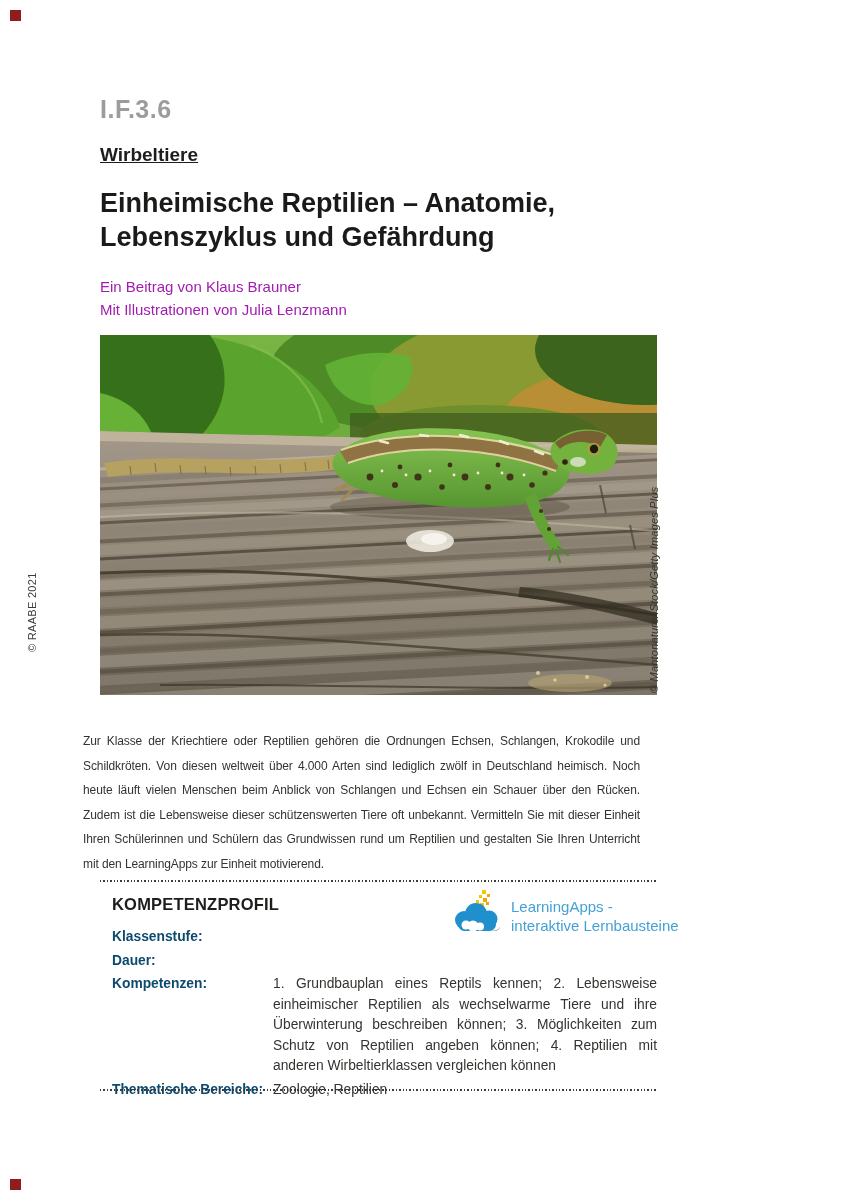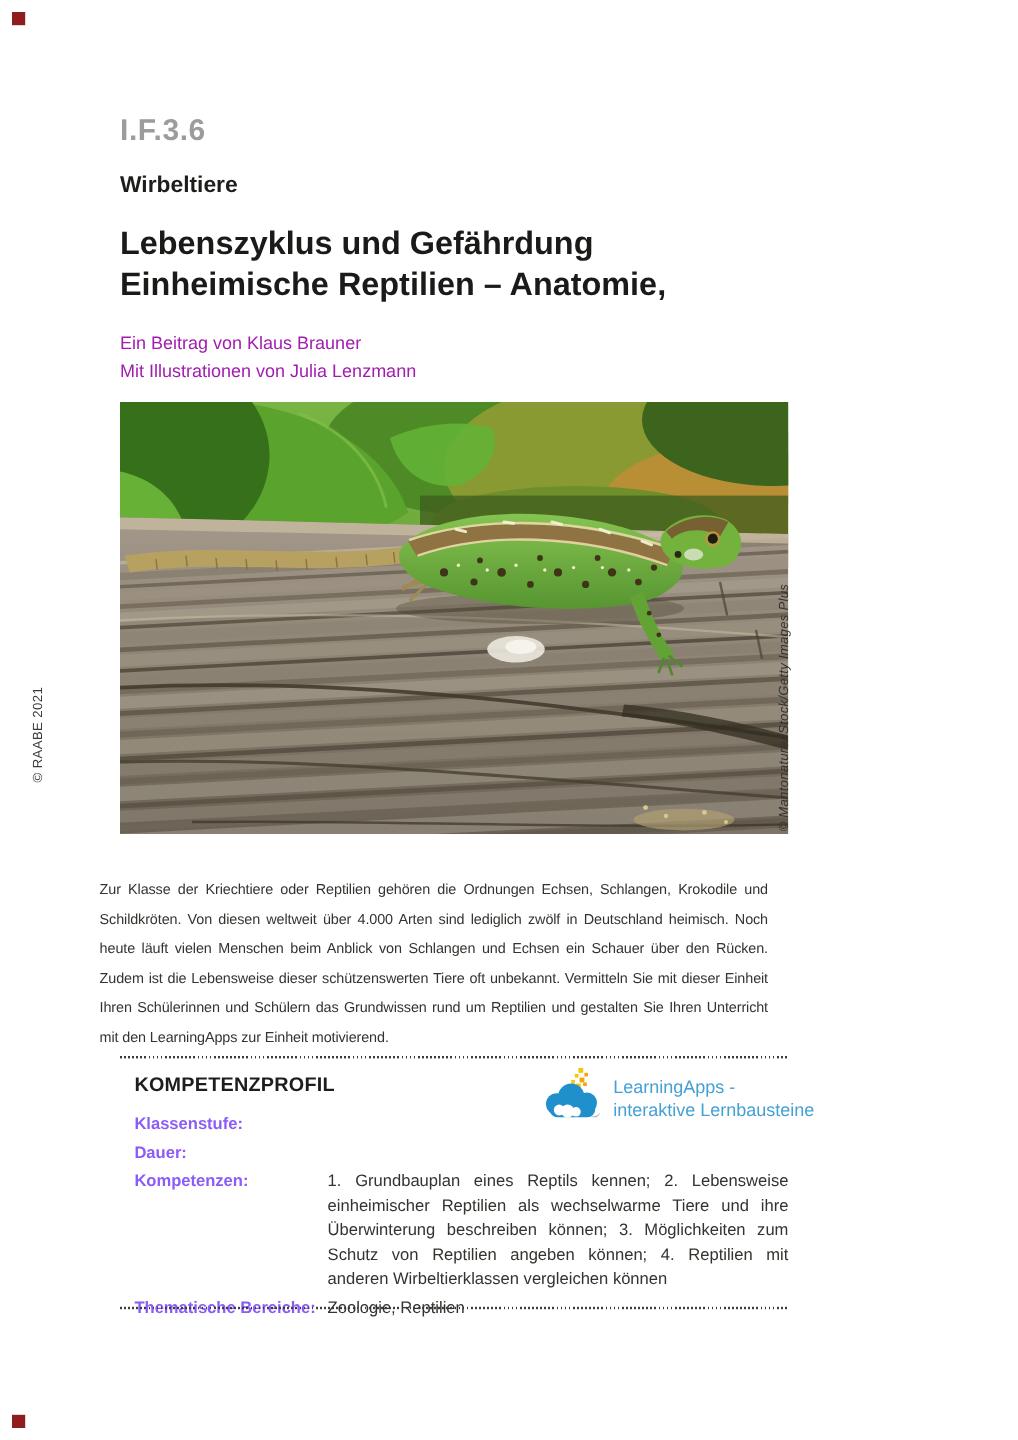--- a/index.html
+++ b/index.html
@@ -7,21 +7,21 @@
     position:relative;width:728px;height:1200px;background:#ffffff;overflow:hidden;
     font-family:"Liberation Sans","DejaVu Sans",sans-serif;color:#262624;
   }
   .corner-mark{position:absolute;width:11px;height:11px;background:#8f1d1d;}
   .corner-tl{left:10px;top:10px;}
   .corner-tr{left:827px;top:10px;}
   .corner-bl{left:10px;top:1179px;}
   .corner-br{left:827px;top:1179px;}
 
   .unit-code{position:absolute;left:100px;top:95px;font-size:25px;font-weight:bold;color:#9c9c9b;letter-spacing:0.5px;}
-  .series{position:absolute;left:100px;top:144px;font-size:19px;font-weight:bold;color:#1d1d1b;}
+  .series{position:absolute;left:100px;top:144px;font-size:19px;font-weight:bold;color:#1d1d1b;text-decoration:underline;}
   .title{position:absolute;left:100px;top:186px;font-size:27px;line-height:34px;font-weight:bold;color:#1a1a18;}
   .byline{position:absolute;left:100px;top:276px;font-size:15px;line-height:22.5px;color:#a21caf;}
 
   .photo{position:absolute;left:100px;top:335px;width:557px;height:360px;overflow:hidden;}
   .photo svg{display:block;}
 
   .vert-anchor{position:absolute;width:16px;}
   .vert-anchor span{
     position:absolute;left:0;bottom:0;transform-origin:0 100%;transform:rotate(-90deg);
     white-space:nowrap;display:block;
@@ -41,40 +41,40 @@
   .rule-top{top:880px;}
   .rule-bottom{top:1089px;}
 
   .profile-heading{position:absolute;left:112px;top:895px;font-size:16.5px;font-weight:bold;color:#1d1d1b;letter-spacing:0.2px;}
 
   .logo{position:absolute;left:452px;top:888px;display:flex;align-items:flex-end;}
   .logo-text{margin-left:5px;margin-top:9px;font-size:15px;line-height:19px;color:#45a1d5;}
 
   .profile-table{position:absolute;left:112px;top:927px;width:545px;font-size:13.8px;line-height:20.5px;color:#33332f;}
   .profile-row{display:flex;margin-bottom:3px;}
-  .profile-row .label{flex:0 0 161px;font-weight:bold;color:#8b5cf6;}
+  .profile-row .label{flex:0 0 161px;font-weight:bold;color:#0c4a6e;}
   .profile-row .value{flex:1;}
   .profile-row .value.just{text-align:justify;}
 </style>
 </head>
 <body>
 
 <div class="page">
 
   <div class="corner-mark corner-tl"></div>
   <div class="corner-mark corner-tr"></div>
   <div class="corner-mark corner-bl"></div>
   <div class="corner-mark corner-br"></div>
 
   <div class="unit-code">I.F.3.6</div>
   <div class="series">Wirbeltiere</div>
 
   <div class="title">
+    <div>Einheimische Reptilien – Anatomie,</div>
     <div>Lebenszyklus und Gefährdung</div>
-    <div>Einheimische Reptilien – Anatomie,</div>
   </div>
 
   <div class="byline">
     <div>Ein Beitrag von Klaus Brauner</div>
     <div>Mit Illustrationen von Julia Lenzmann</div>
   </div>
 
   <div class="photo">
     <svg width="557" height="360" viewBox="0 0 557 360" aria-hidden="true">
       <defs>

